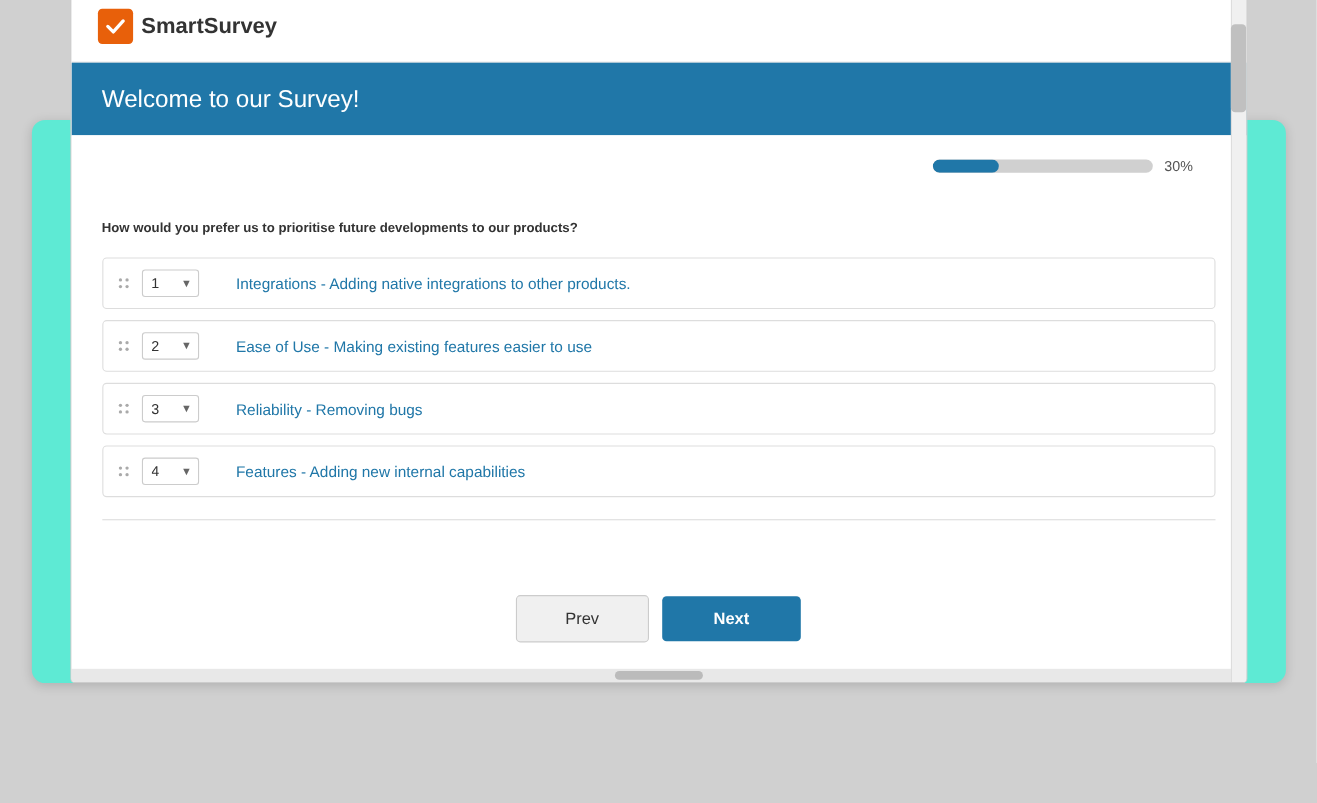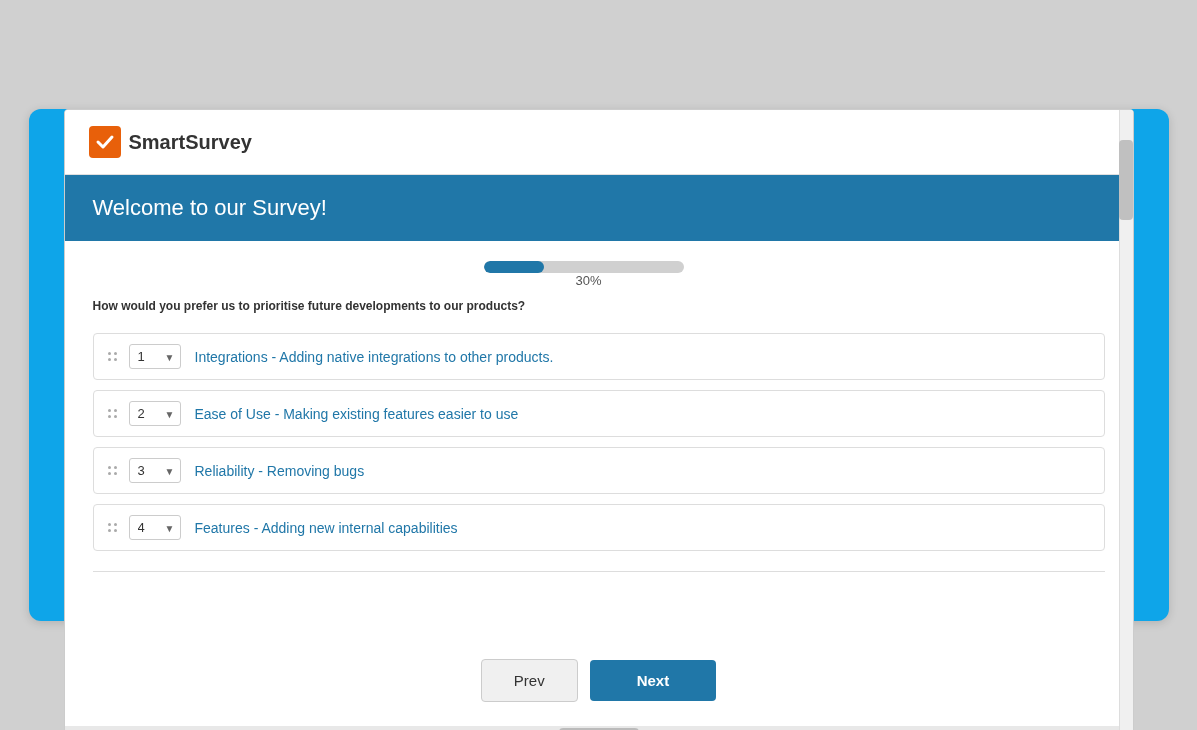--- a/index.html
+++ b/index.html
@@ -6,26 +6,26 @@
     body {
       background: #d0d0d0;
       display: flex;
       align-items: center;
       justify-content: center;
       width: 1197px;
       height: 730px;
       font-family: Arial, sans-serif;
     }
     .outer-frame {
-      background: #0ea5e9;
+      background: #5eead4;
       border-radius: 12px;
       width: 1140px;
       height: 512px;
       display: flex;
-      align-items: flex-start;
+      align-items: flex-end;
       justify-content: center;
       box-shadow: 0 2px 10px rgba(0,0,0,0.15);
     }
     .browser-window {
       background: #fff;
       border: 1px solid #ccc;
       border-radius: 4px;
       width: 1070px;
       height: 630px;
       overflow: hidden;
@@ -97,23 +97,22 @@
       flex: 1;
       padding: 20px 28px 0 28px;
       overflow-y: auto;
       background: #fff;
     }
     
     .progress-container {
       display: flex;
       align-items: center;
       justify-content: flex-end;
-      margin-bottom: 11px;
+      margin-bottom: 42px;
       padding-right: 20px;
-      flex-direction: column;
     }
     .progress-bar-wrap {
       width: 200px;
       height: 12px;
       background: #d0d0d0;
       border-radius: 6px;
       overflow: hidden;
       margin-right: 10px;
     }
     .progress-bar-fill {
@@ -180,39 +179,40 @@
       right: 6px;
       top: 50%;
       transform: translateY(-50%);
       pointer-events: none;
       font-size: 10px;
       color: #666;
     }
     .ranking-label {
       font-size: 14px;
       color: #2077a8;
+      margin-left: 20px;
     }
     
     .divider {
       border: none;
       border-top: 1px solid #ddd;
       margin: 20px 0 16px 0;
     }
     
     .footer-buttons {
       display: flex;
       justify-content: center;
       align-items: center;
       gap: 12px;
       padding: 16px 28px 24px;
       background: #fff;
       flex-shrink: 0;
     }
     .btn-prev {
-      padding: 12px 32px;
+      padding: 12px 44px;
       background: #f0f0f0;
       border: 1px solid #ccc;
       border-radius: 4px;
       font-size: 15px;
       color: #333;
       cursor: pointer;
       font-weight: normal;
     }
     .btn-next {
       padding: 12px 47px;

